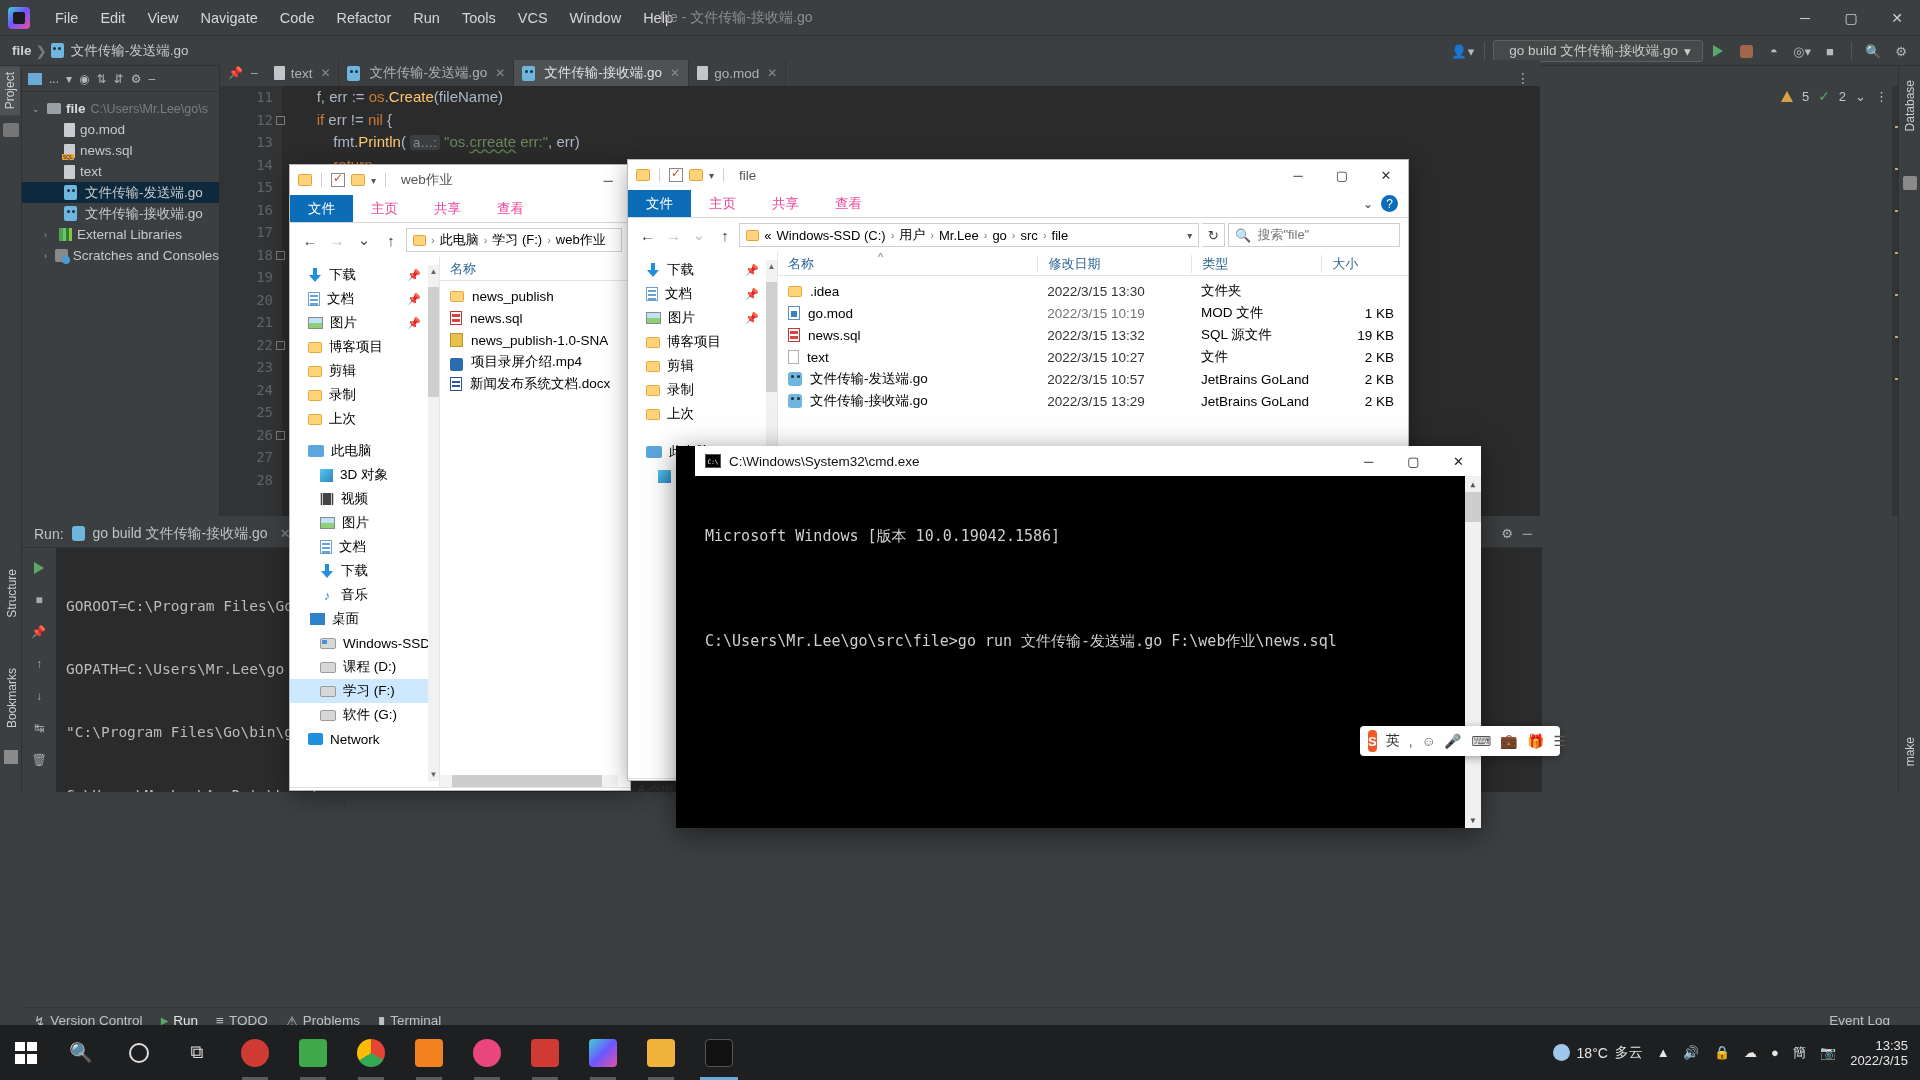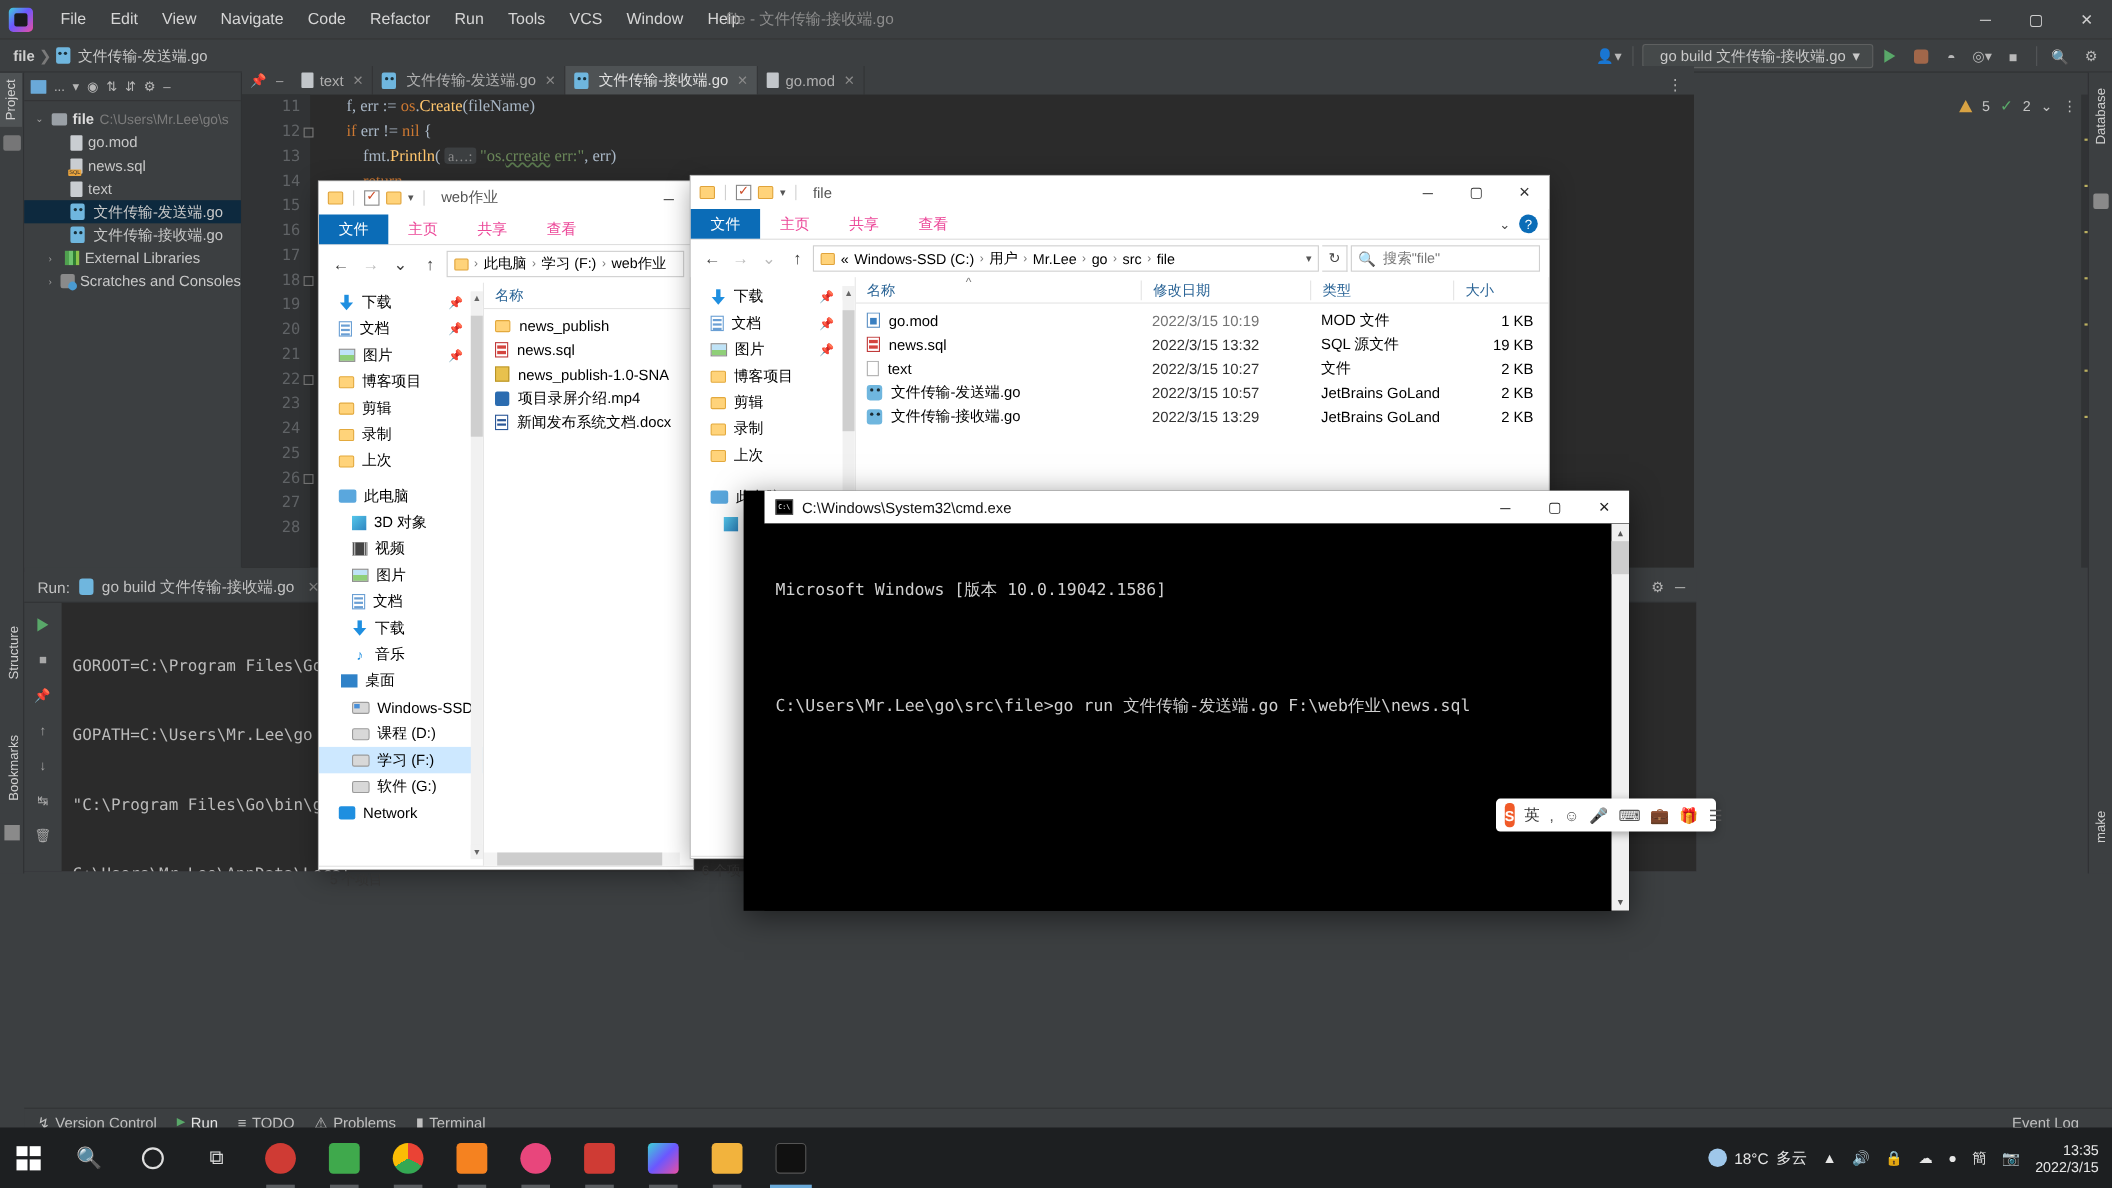--- a/index.html
+++ b/index.html
@@ -115,21 +115,21 @@
   .txtfile-ic { width: 11px; height: 14px; background: #c2c6ca; border-radius: 1px; flex: none; }
   .mod-ic { width: 11px; height: 14px; background: #c2c6ca; border-radius: 1px; flex: none; }
 
   .editor {
     position: absolute; left: 220px; top: 86px; width: 1320px; height: 430px;
     background: #2b2b2b; overflow: hidden;
   }
   .gutter { position: absolute; left: 0; top: 0; width: 62px; height: 430px; background: #313335; }
   .gline { height: 22.5px; text-align: right; padding-right: 9px; color: #606366; font-size: 14px; font-family: "DejaVu Sans Mono", monospace; line-height: 22.5px; }
   .codearea { position: absolute; left: 62px; top: 0; right: 0; height: 430px; padding-left: 18px; }
-  .cline { height: 22.5px; line-height: 22.5px; font-family: Liberation Serif, serif; font-size: 15px; white-space: pre; color: #a9b7c6; }
+  .cline { height: 22.5px; line-height: 22.5px; font-family: Liberation Sans, sans-serif; font-size: 15px; white-space: pre; color: #a9b7c6; }
   .kw { color: #cc7832; }
   .fn { color: #ffc66d; }
   .str { color: #6a8759; }
   .hintchip { background: #3c3f41; color: #8c8c8c; border-radius: 3px; padding: 0 3px; font-size: 13px; }
   .squig { text-decoration: underline wavy #5a7a4e; text-decoration-skip-ink: none; }
   .fold { position: absolute; left: 56px; width: 9px; height: 9px; border: 1px solid #7a7a7a; }
 
   
   .insp {
     position: absolute; right: 0; top: 86px; width: 28px; height: 430px; background: #313335;
@@ -708,21 +708,21 @@
                 <span>news.sql</span>
               </div>
             </div>
           <div class="frow">
               <div style="display:flex;align-items:center;gap:8px">
                 <span class="ic-zip"></span>
                 <span>news_publish-1.0-SNA</span>
               </div>
             </div>
           <div class="frow">
-              <div style="display:flex;align-items:center;gap:8px">
+              <div style="display:flex;align-items:flex-end;gap:8px">
                 <span class="ic-mp4"></span>
                 <span>项目录屏介绍.mp4</span>
               </div>
             </div>
           <div class="frow">
               <div style="display:flex;align-items:center;gap:8px">
                 <span class="ic-docx"></span>
                 <span>新闻发布系统文档.docx</span>
               </div>
             </div>
@@ -843,20 +843,29 @@
             <span>名称</span>
             <span style="position:absolute;left:100px;top:-4px;color:#777;font-size:11px;">^</span>
           </div>
           <div style="width:160px;border-left:1px solid #e4e4e4">修改日期</div>
           <div style="width:135px;border-left:1px solid #e4e4e4">类型</div>
           <div style="width:90px;border-left:1px solid #e4e4e4">大小</div>
         </div>
         <div style="padding-top:4px">
           <div class="frow">
             <div style="width:270px;display:flex;align-items:center;gap:8px">
+                <span class="ic-fld"></span>
+                <span>.idea</span>
+              </div>
+            <div style="width:160px;color:#333">2022/3/15 13:30</div>
+            <div style="width:135px">文件夹</div>
+            <div style="width:90px;text-align:right;padding-right:14px"></div>
+          </div>
+          <div class="frow">
+            <div style="width:270px;display:flex;align-items:center;gap:8px">
                 <span class="ic-mod"></span>
                 <span>go.mod</span>
               </div>
             <div style="width:160px;color:#737373">2022/3/15 10:19</div>
             <div style="width:135px">MOD 文件</div>
             <div style="width:90px;text-align:right;padding-right:14px">1 KB</div>
           </div>
           <div class="frow">
             <div style="width:270px;display:flex;align-items:center;gap:8px">
                 <span class="ic-sql"></span>

